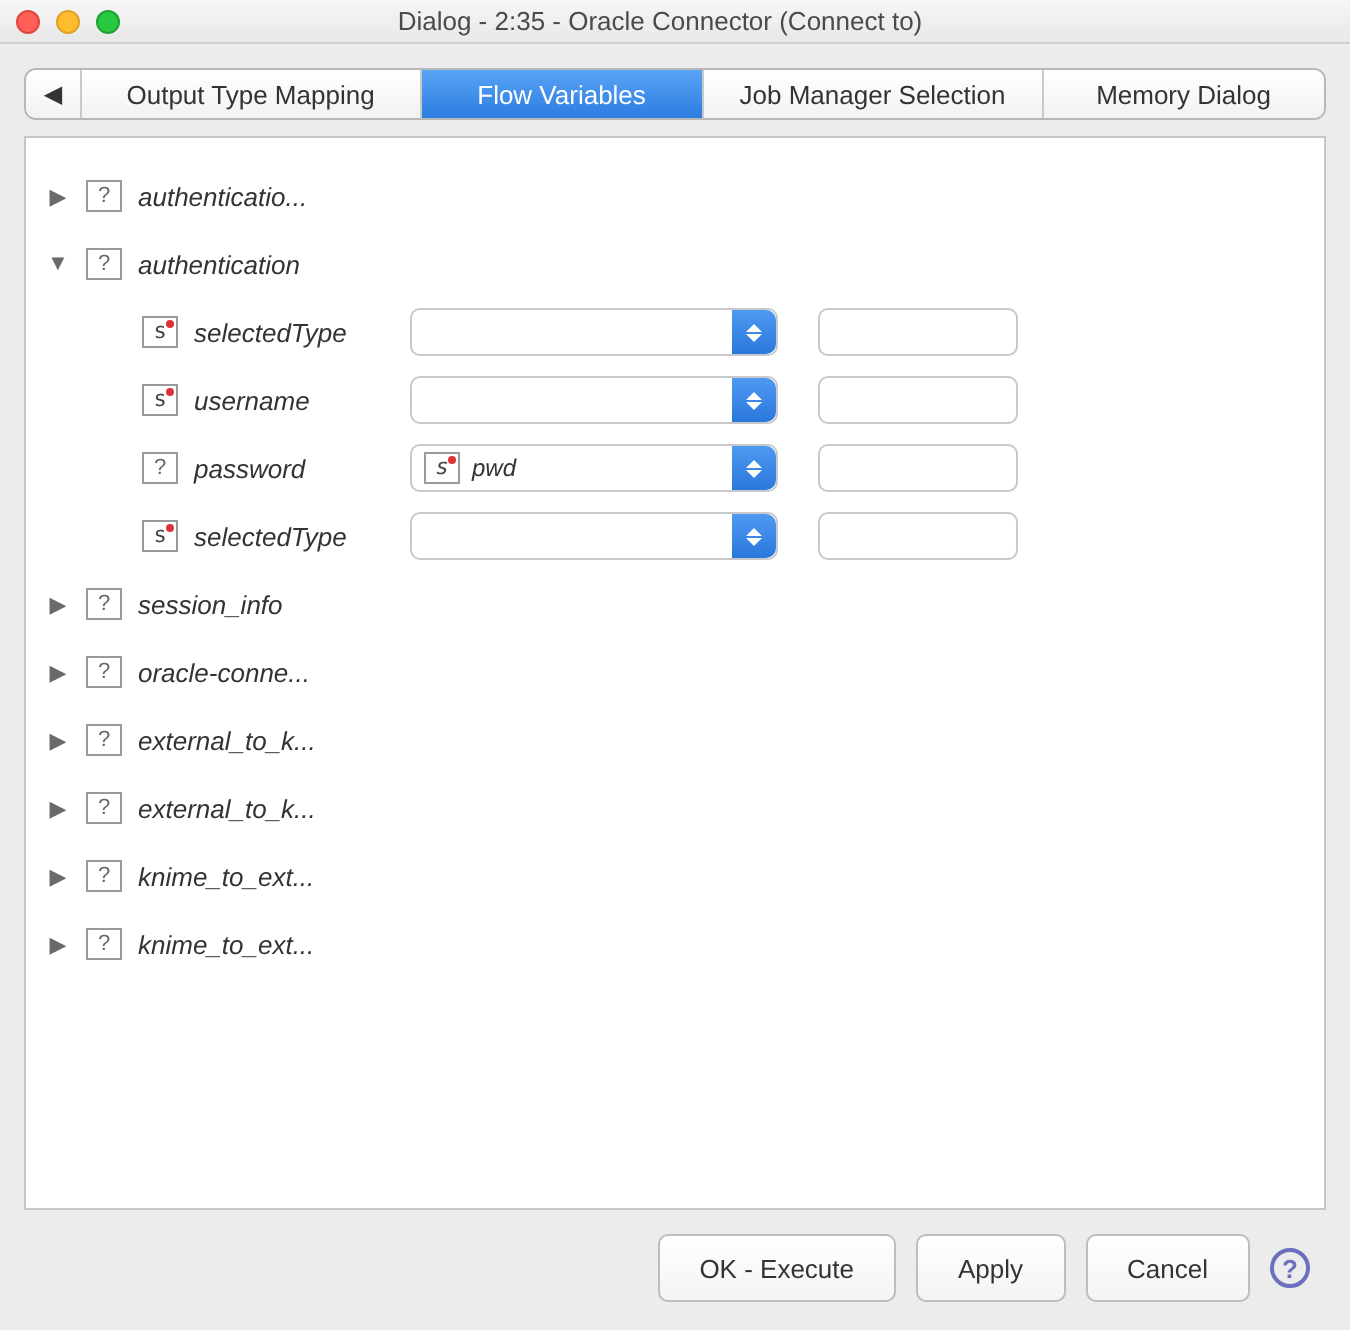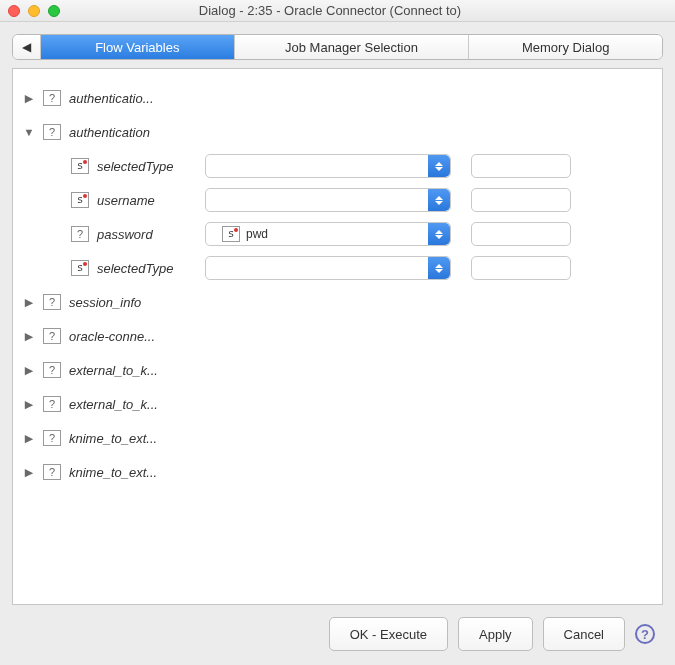--- a/index.html
+++ b/index.html
@@ -110,30 +110,31 @@
     content:""; position:absolute; top:1px; right:1px;
     width:4px; height:4px; background:#d33; border-radius:50%;
   }
   .row-label {
     flex:0 0 100px;
     font-style:italic;
   }
   .indent1 { padding-left: 0px; }
   .indent2 { padding-left: 28px; }
   .select {
-    width:246px; height:24px;
+    width:184px; height:24px;
     border:1px solid #c9c9c9;
     border-radius:5px;
     display:flex;
     background:#fff;
     align-items:center;
     position:relative;
-    padding-left:16px;
+    padding-left:6px;
     font-size:12px;
     color:#333;
+    font-style:italic;
   }
   .select .chev {
     position:absolute; right:0; top:0; bottom:0; width:22px;
     background:linear-gradient(#4f99f2,#2a78dc);
     border-radius:0 5px 5px 0;
     display:flex; flex-direction:column; align-items:center; justify-content:center;
     gap:1px;
   }
   .select .chev::before, .select .chev::after {
     content:""; width:0;height:0;
@@ -193,20 +194,21 @@
     <span class="t-min"></span>
     <span class="t-max"></span>
   </div>
   <div class="titletext">Dialog - 2:35 - Oracle Connector (Connect to)</div>
 </div>
 
 <div class="window-body">
 
   <div class="tabs">
     <div class="tab arrow">◀</div>
+    <div class="tab wide1">Output Type Mapping</div>
     <div class="tab wide2 active">Flow Variables</div>
     <div class="tab wide3">Job Manager Selection</div>
     <div class="tab wide4">Memory Dialog</div>
   </div>
 
   <div class="content-panel">
 
     <div class="tree-row indent1">
       <span class="disclosure">▶</span>
       <span class="type-badge q"></span>

